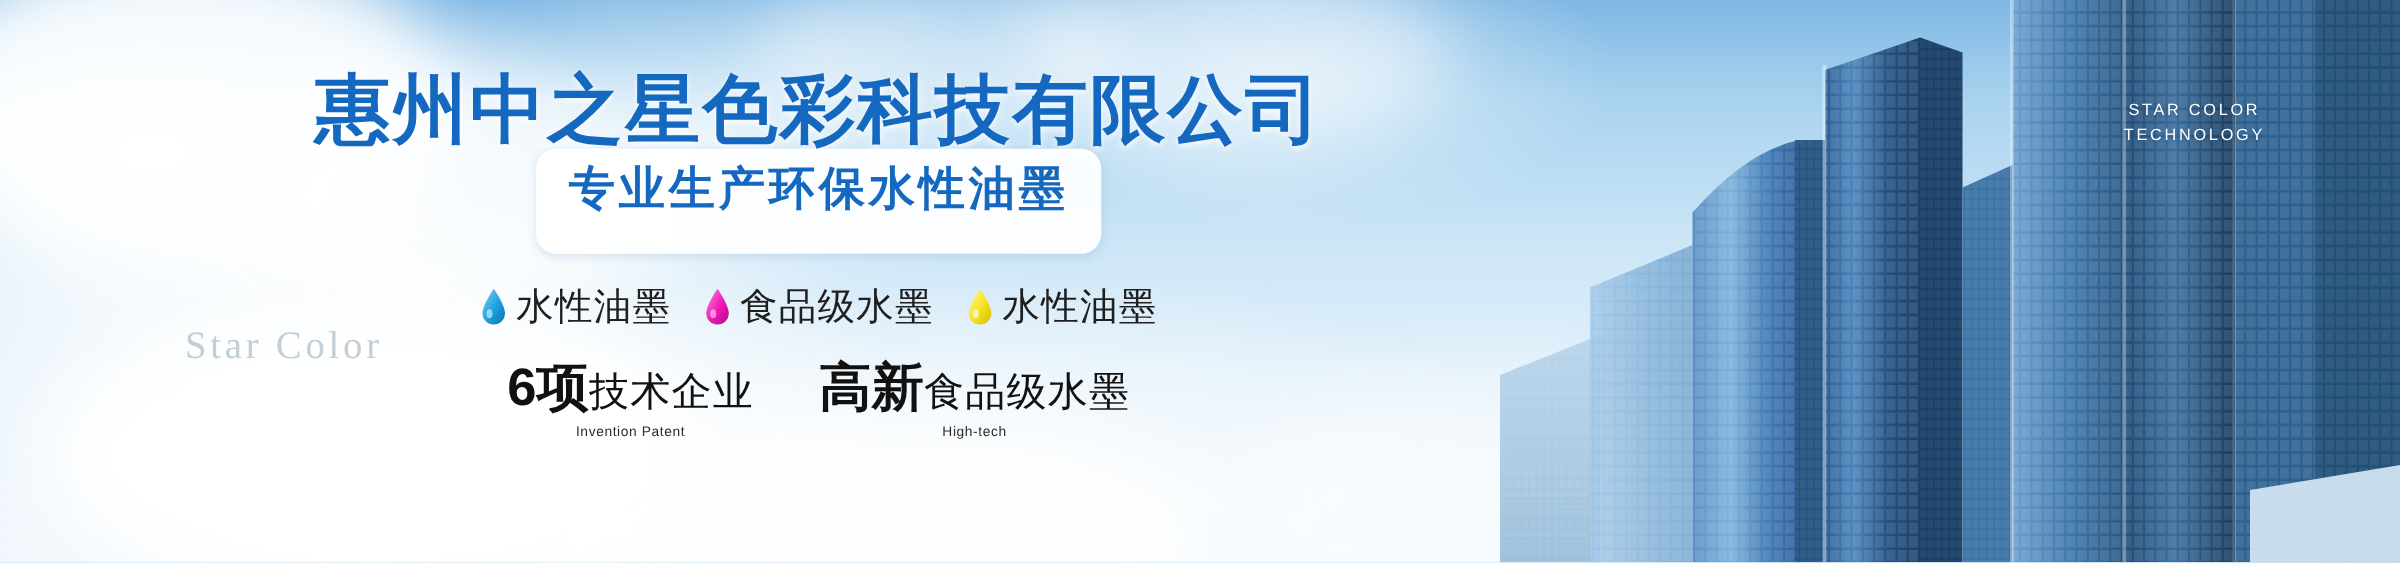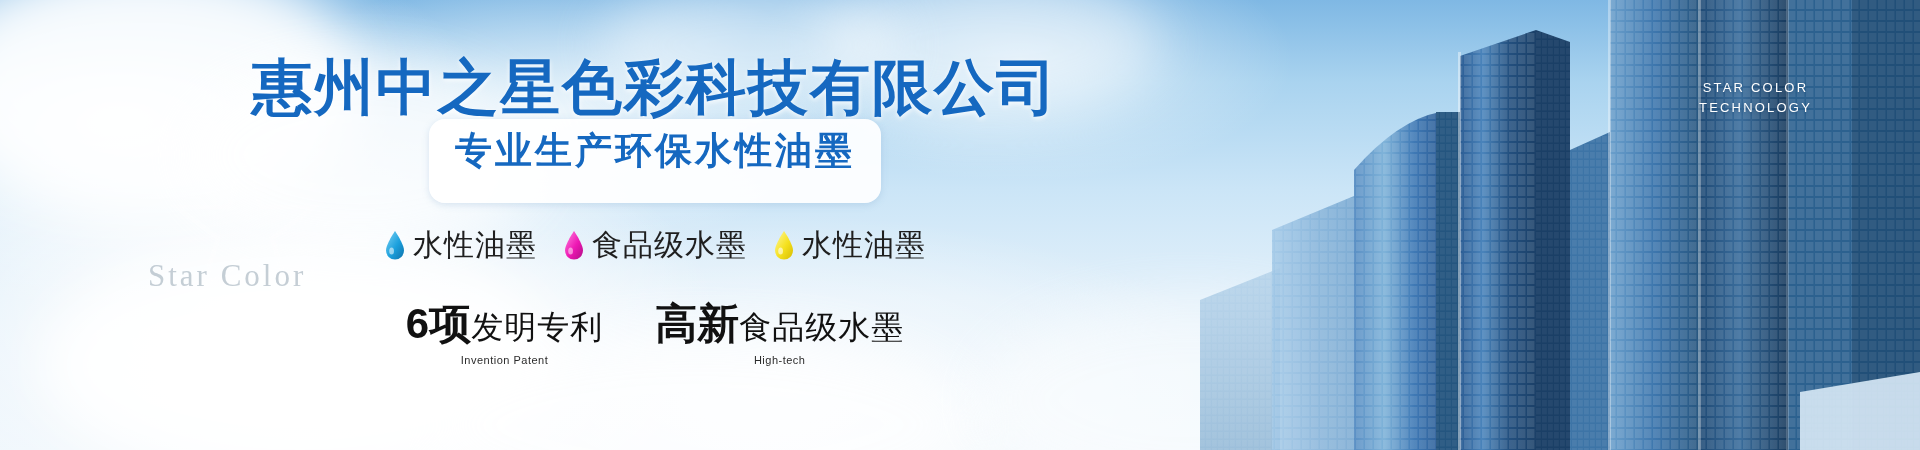--- a/index.html
+++ b/index.html
@@ -117,21 +117,21 @@
     font-family:"Liberation Sans", sans-serif;
     font-size:30px;
     font-weight:500;
     color:#1f1f1f;
     white-space:nowrap;
     letter-spacing:1px;
   }
 
   
   .badges {
-    margin-top:30px;
+    margin-top:16px;
     display:flex;
     align-items:flex-start;
     gap:52px;
   }
   .badge { display:flex; flex-direction:column; align-items:center; }
   .badge-main {
     display:flex; align-items:baseline;
     white-space:nowrap;
     color:#111;
   }
@@ -337,21 +337,21 @@
         <span class="feature-label">水性油墨</span>
       </div>
 
     </div>
 
     <div class="badges">
 
       <div class="badge">
         <div class="badge-main">
           <span class="badge-strong">6项</span>
-          <span class="badge-rest">发明专利</span>
+          <span class="badge-rest">技术企业</span>
         </div>
         <div class="badge-en">Invention Patent</div>
       </div>
 
       <div class="badge">
         <div class="badge-main">
           <span class="badge-strong">高新</span>
           <span class="badge-rest">食品级水墨</span>
         </div>
         <div class="badge-en">High-tech</div>

